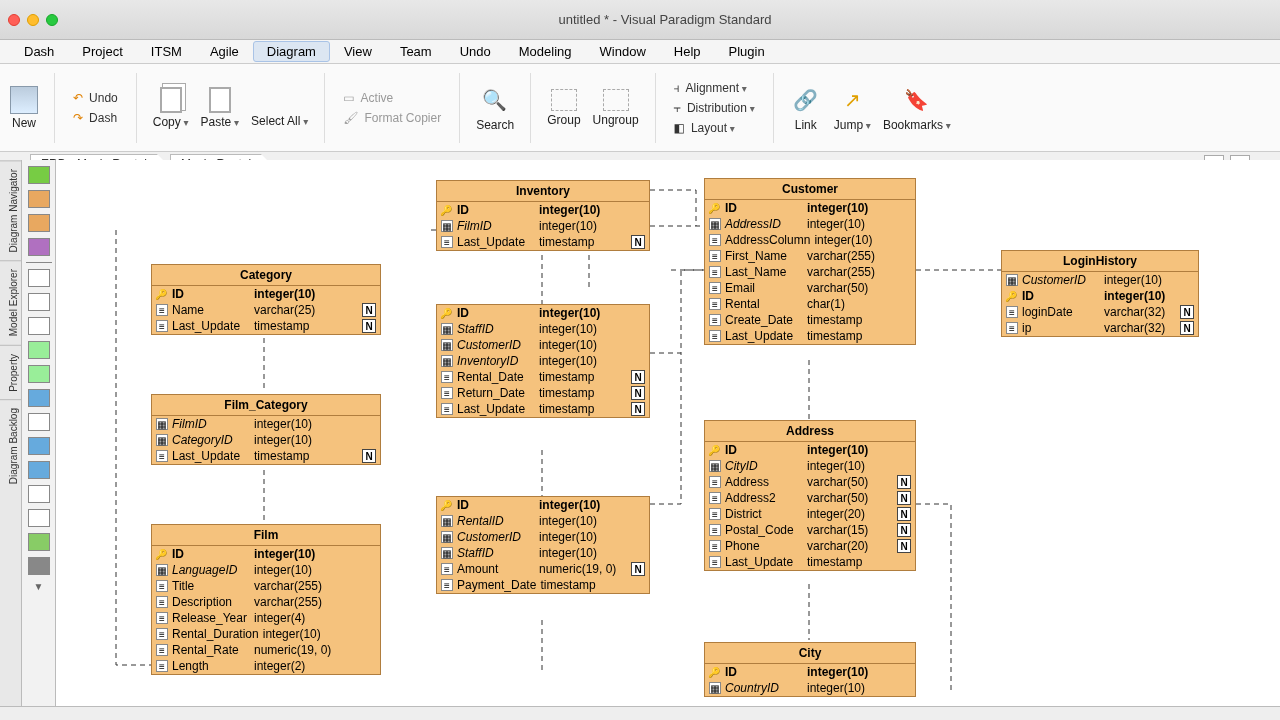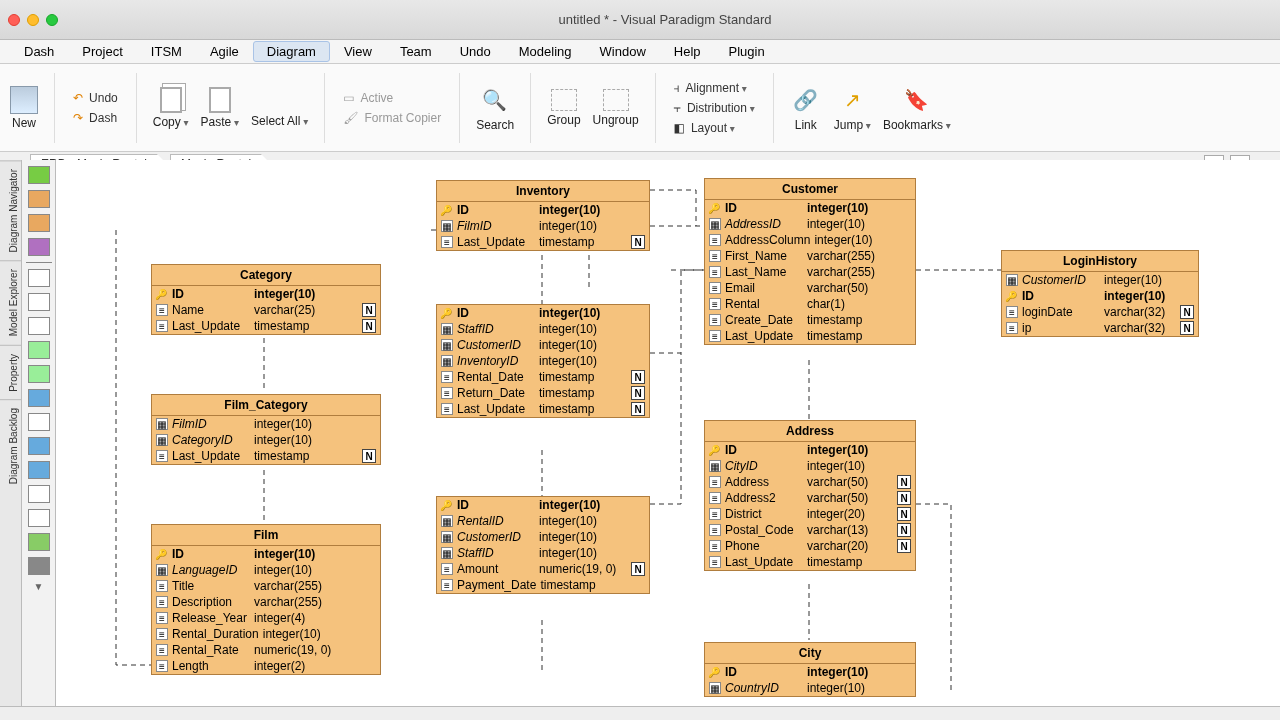--- a/index.html
+++ b/index.html
@@ -427,21 +427,21 @@
         </div>
         <div class="erow">
           <span class="kicon" style="background:#fff;border:1px solid #888">≡</span>
           <span class="colname" style="">District</span>
           <span class="coltype" style="">integer(20)</span>
           <span class="nbadge">N</span>
         </div>
         <div class="erow">
           <span class="kicon" style="background:#fff;border:1px solid #888">≡</span>
           <span class="colname" style="">Postal_Code</span>
-          <span class="coltype" style="">varchar(13)</span>
+          <span class="coltype" style="">varchar(15)</span>
           <span class="nbadge">N</span>
         </div>
         <div class="erow">
           <span class="kicon" style="background:#fff;border:1px solid #888">≡</span>
           <span class="colname" style="">Phone</span>
           <span class="coltype" style="">varchar(20)</span>
           <span class="nbadge">N</span>
         </div>
         <div class="erow">
           <span class="kicon" style="background:#fff;border:1px solid #888">≡</span>

